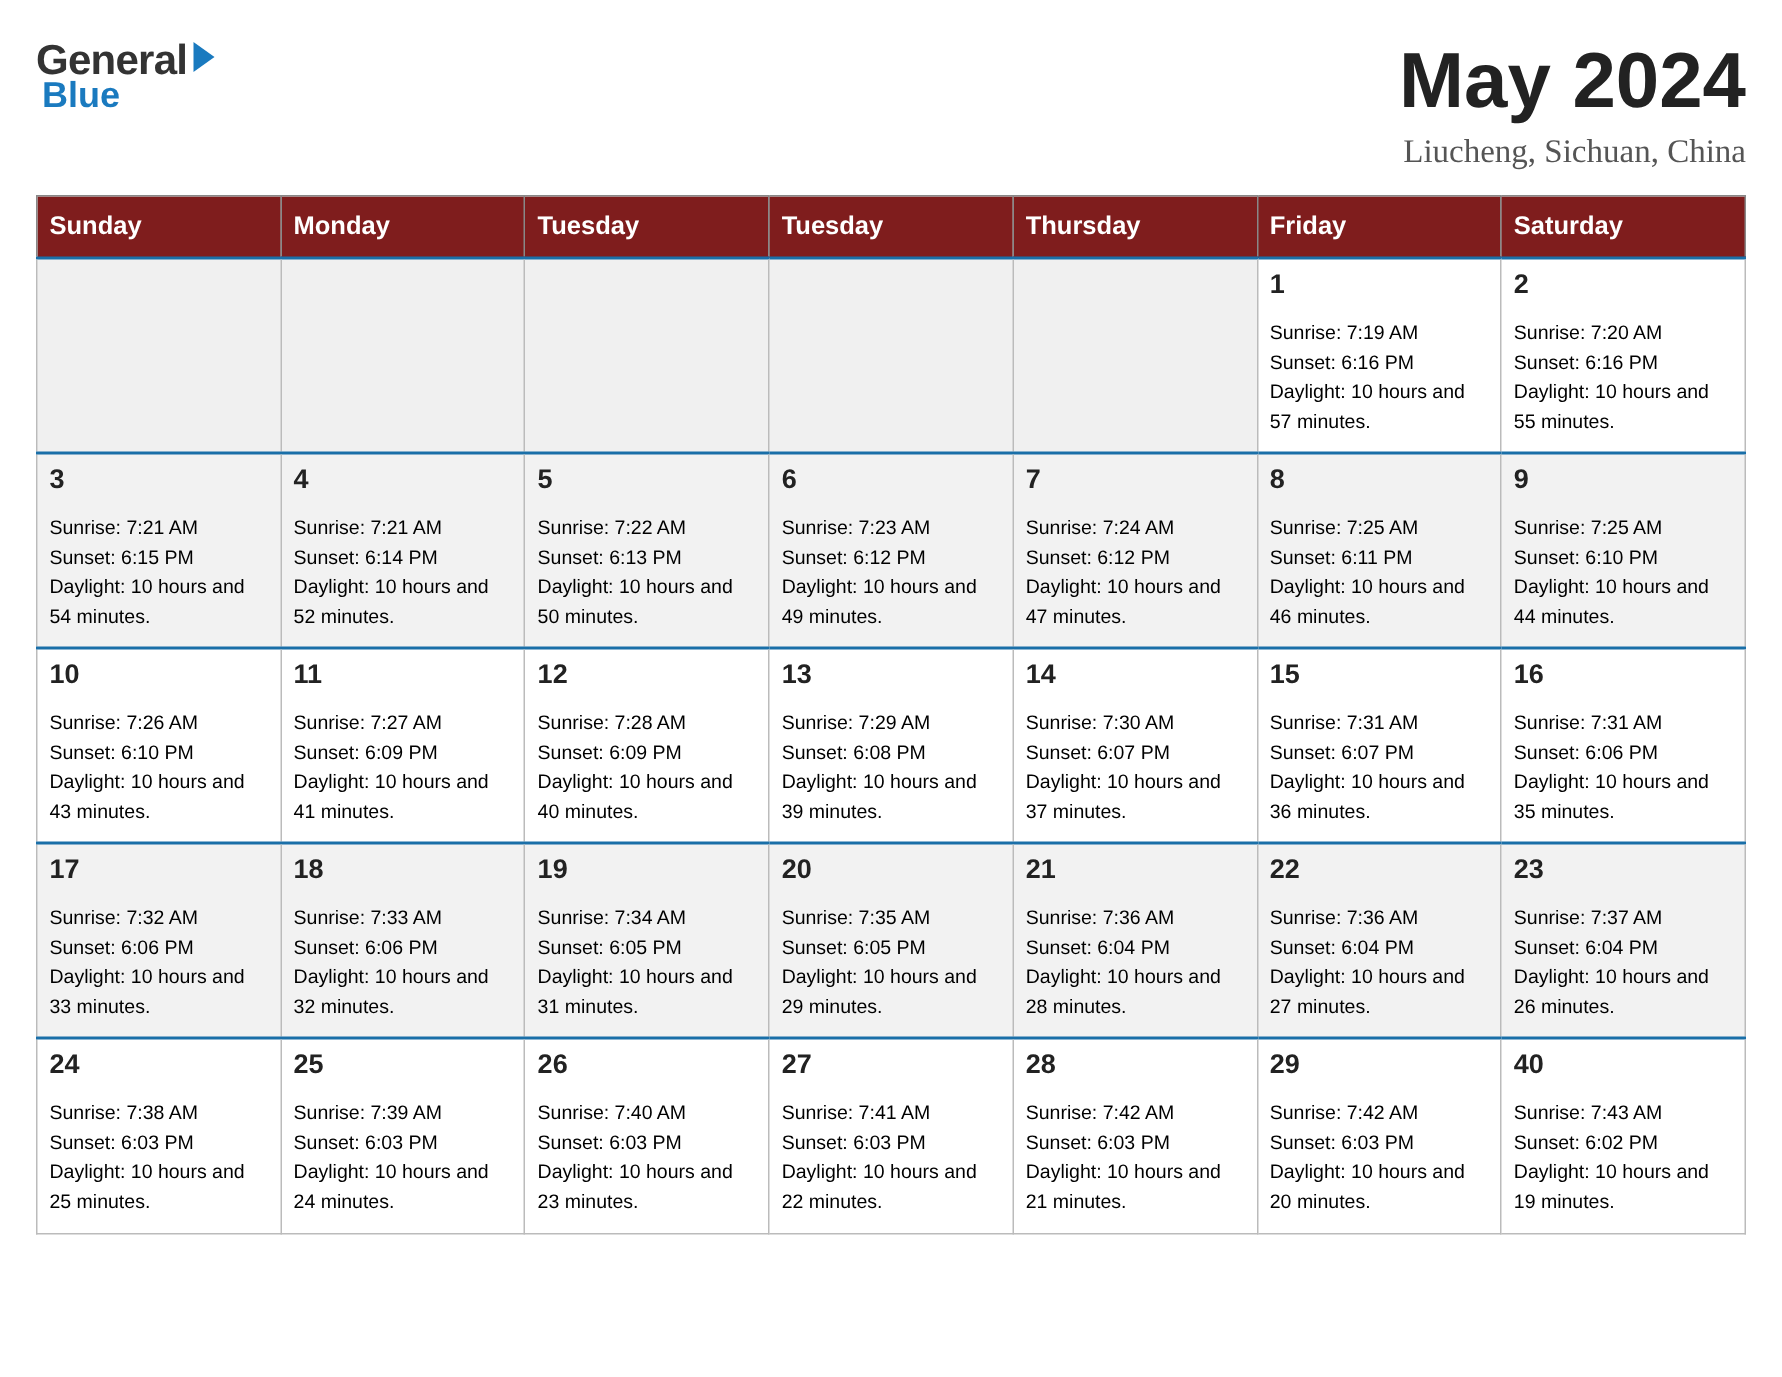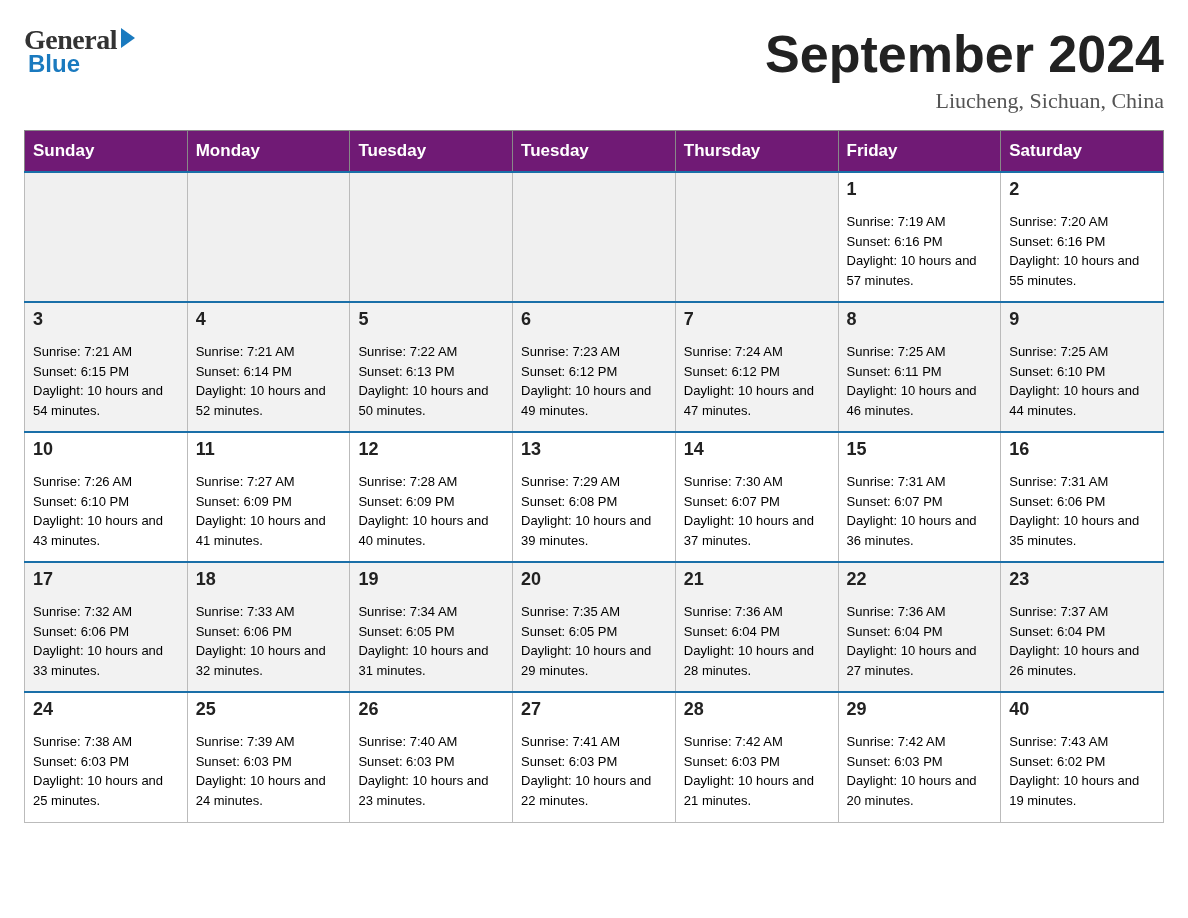--- a/index.html
+++ b/index.html
@@ -23,21 +23,20 @@
     }
     .logo-top {
       display: flex;
       align-items: center;
     }
     .logo-general {
       font-size: 28px;
       font-weight: bold;
       color: #333;
       letter-spacing: -0.5px;
-      font-family: Liberation Serif, serif;
     }
     .logo-arrow {
       width: 0;
       height: 0;
       border-left: 14px solid #1a7abf;
       border-top: 10px solid transparent;
       border-bottom: 10px solid transparent;
       margin-left: 4px;
       margin-top: -4px;
     }
@@ -61,21 +60,21 @@
       color: #555;
       margin-top: 4px;
       font-family: Liberation Serif, serif;
     }
     .calendar {
       width: 100%;
       border-collapse: collapse;
       border: 1px solid #999;
     }
     .calendar th {
-      background-color: #701a75;
+      background-color: #7f1d1d;
       color: #fff;
       font-size: 17px;
       font-weight: bold;
       padding: 10px 8px;
       text-align: left;
       border: 1px solid #888;
     }
     .calendar td {
       vertical-align: top;
       border: 1px solid #bbb;
@@ -118,21 +117,21 @@
 
 <div class="header">
   <div class="logo">
     <div class="logo-top">
       <span class="logo-general">General</span>
       <div class="logo-arrow"></div>
     </div>
     <span class="logo-blue">Blue</span>
   </div>
   <div class="title-section">
-    <div class="month-title">September 2024</div>
+    <div class="month-title">May 2024</div>
     <div class="location">Liucheng, Sichuan, China</div>
   </div>
 </div>
 
 <table class="calendar">
   <thead>
     <tr>
     <th>Sunday</th>
         <th>Monday</th>
         <th>Tuesday</th>

